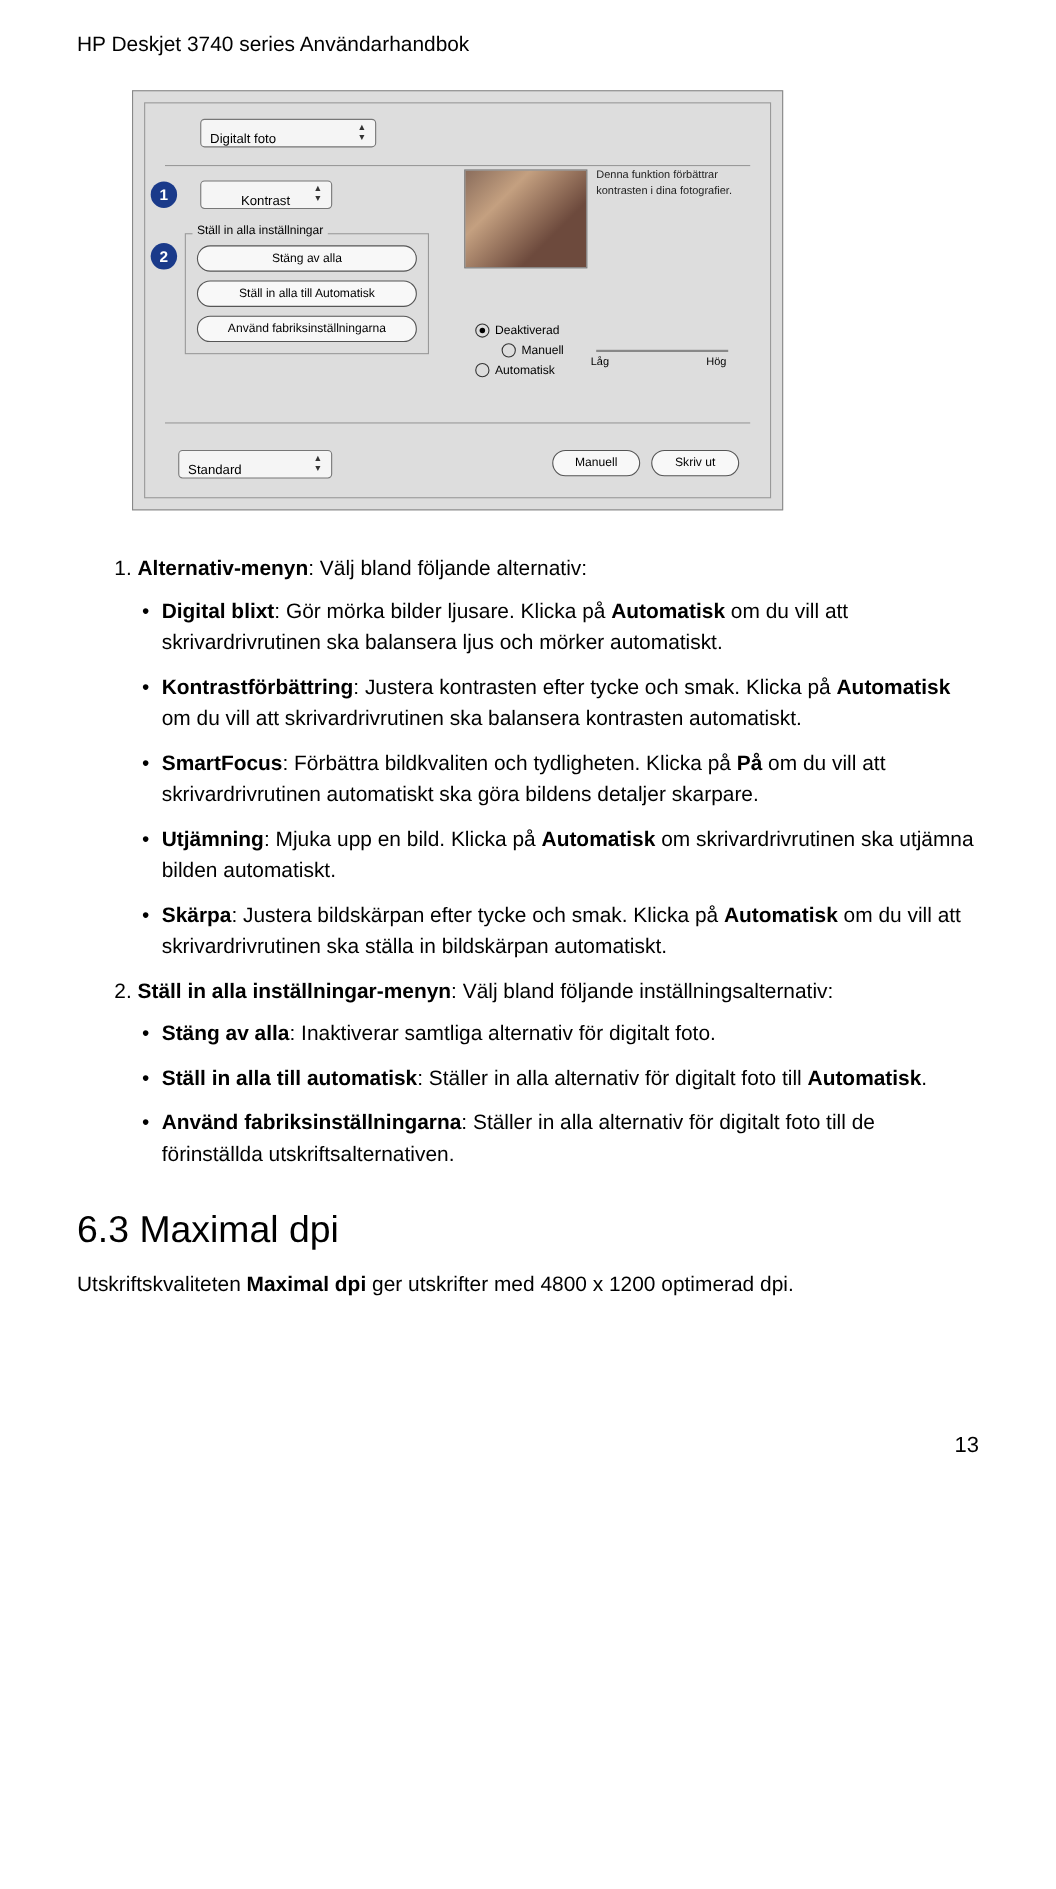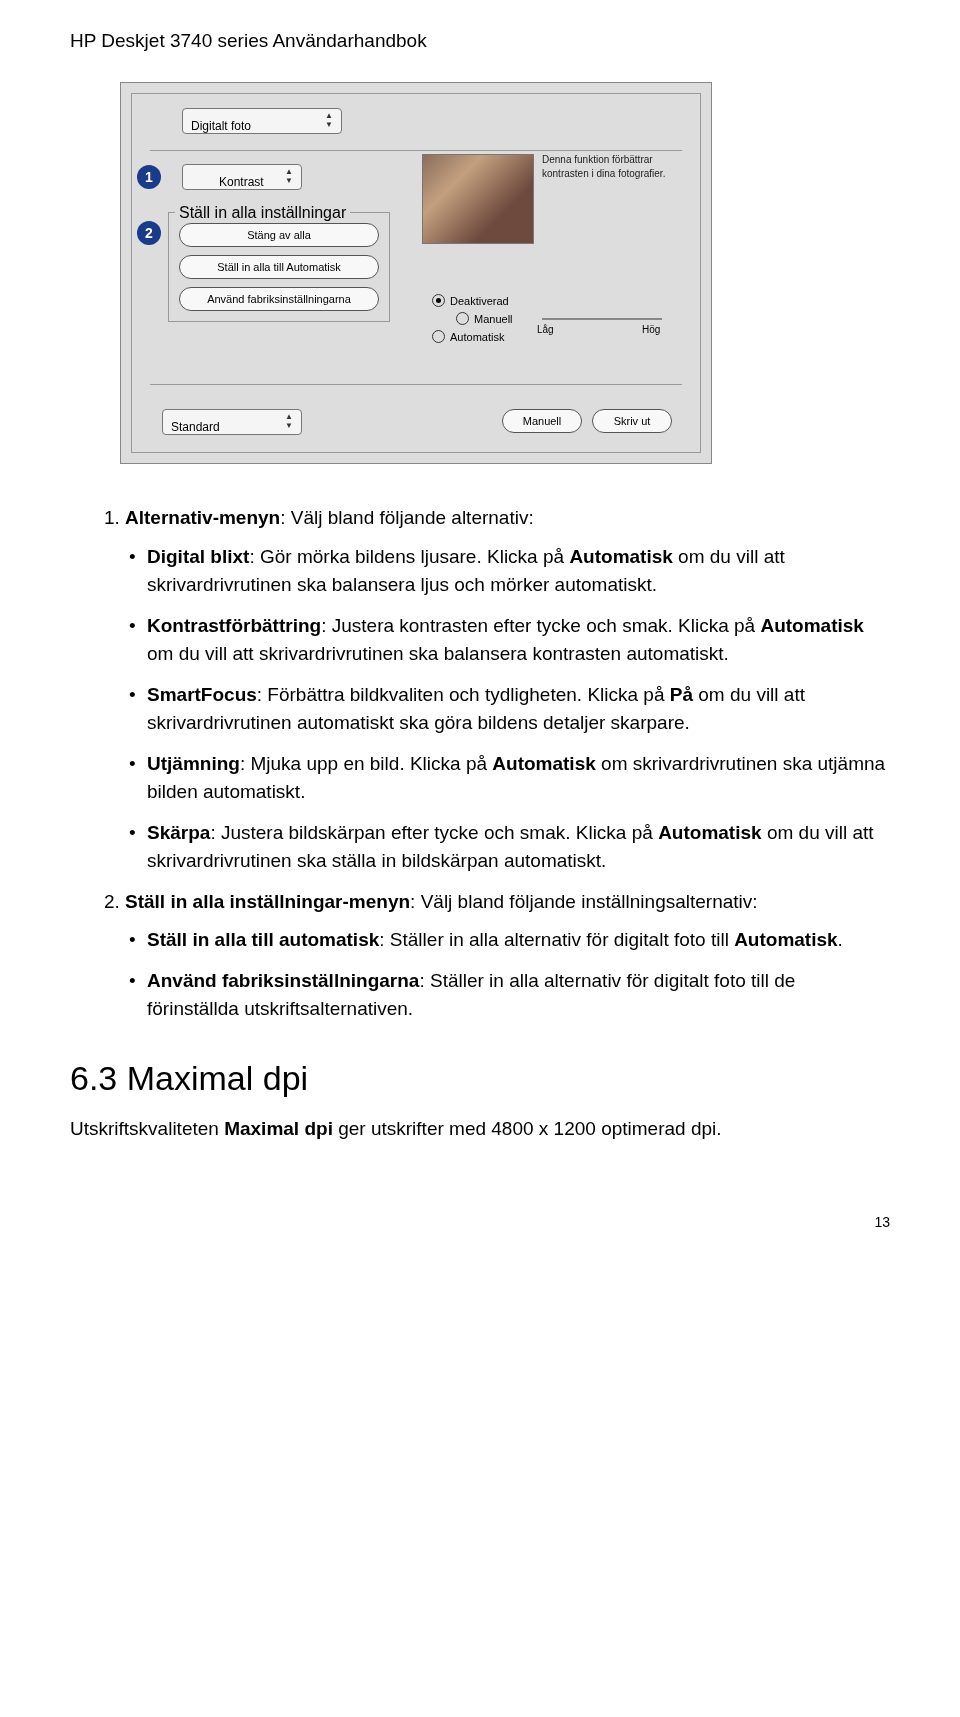--- a/index.html
+++ b/index.html
@@ -86,21 +86,21 @@
     position: absolute;
     border: 1px solid #999;
     border-radius: 0;
   }
   .group-label {
     position: absolute;
     top: -9px;
     left: 6px;
     background: #ddd;
     padding: 0 4px;
-    font-size: 16px;
+    font-size: 11px;
   }
   .btn {
     position: absolute;
     height: 24px;
     border: 1px solid #555;
     border-radius: 12px;
     background: #f8f8f8;
     font-size: 11px;
     display: flex;
     align-items: center;
@@ -170,22 +170,22 @@
     font-weight: normal;
     margin: 35px 0 18px 0;
   }
   .body-para {
     font-size: 19px;
     line-height: 1.4;
     margin: 0 0 20px 0;
   }
   .page-num {
     text-align: right;
-    font-size: 14px;
-    margin-top: 72px;
+    font-size: 20px;
+    margin-top: 120px;
   }
 </style>
 </head>
 <body>
 
 <div class="page">
   <div class="header-title">HP Deskjet 3740 series Användarhandbok</div>
 
   <div class="screenshot-box">
     <div class="callout" style="left:16px; top:82px;">1</div>
@@ -241,30 +241,31 @@
       </div>
       <div class="btn" style="left:370px; top:315px; width:80px;">Manuell</div>
       <div class="btn" style="left:460px; top:315px; width:80px;">Skriv ut</div>
     </div>
   </div>
 
   <ol class="main-list">
     <li>
       <span class="b">Alternativ-menyn</span><span>: Välj bland följande alternativ:</span>
       <ul class="sub-list">
-        <li><span class="b">Digital blixt</span><span>: Gör mörka bildens ljusare. Klicka på </span><span class="b">Automatisk</span><span> om du vill att skrivardrivrutinen ska balansera ljus och mörker automatiskt.</span></li>
+        <li><span class="b">Digital blixt</span><span>: Gör mörka bilder ljusare. Klicka på </span><span class="b">Automatisk</span><span> om du vill att skrivardrivrutinen ska balansera ljus och mörker automatiskt.</span></li>
         <li><span class="b">Kontrastförbättring</span><span>: Justera kontrasten efter tycke och smak. Klicka på </span><span class="b">Automatisk</span><span> om du vill att skrivardrivrutinen ska balansera kontrasten automatiskt.</span></li>
         <li><span class="b">SmartFocus</span><span>: Förbättra bildkvaliten och tydligheten. Klicka på </span><span class="b">På</span><span> om du vill att skrivardrivrutinen automatiskt ska göra bildens detaljer skarpare.</span></li>
         <li><span class="b">Utjämning</span><span>: Mjuka upp en bild. Klicka på </span><span class="b">Automatisk</span><span> om skrivardrivrutinen ska utjämna bilden automatiskt.</span></li>
         <li><span class="b">Skärpa</span><span>: Justera bildskärpan efter tycke och smak. Klicka på </span><span class="b">Automatisk</span><span> om du vill att skrivardrivrutinen ska ställa in bildskärpan automatiskt.</span></li>
       </ul>
     </li>
     <li>
       <span class="b">Ställ in alla inställningar-menyn</span><span>: Välj bland följande inställningsalternativ:</span>
       <ul class="sub-list">
+        <li><span class="b">Stäng av alla</span><span>: Inaktiverar samtliga alternativ för digitalt foto.</span></li>
         <li><span class="b">Ställ in alla till automatisk</span><span>: Ställer in alla alternativ för digitalt foto till </span><span class="b">Automatisk</span><span>.</span></li>
         <li><span class="b">Använd fabriksinställningarna</span><span>: Ställer in alla alternativ för digitalt foto till de förinställda utskriftsalternativen.</span></li>
       </ul>
     </li>
   </ol>
 
   <h2 class="section-heading">6.3  Maximal dpi</h2>
   <p class="body-para">
     <span>Utskriftskvaliteten </span><span class="b">Maximal dpi</span><span> ger utskrifter med 4800 x 1200 optimerad dpi.</span>
   </p>

